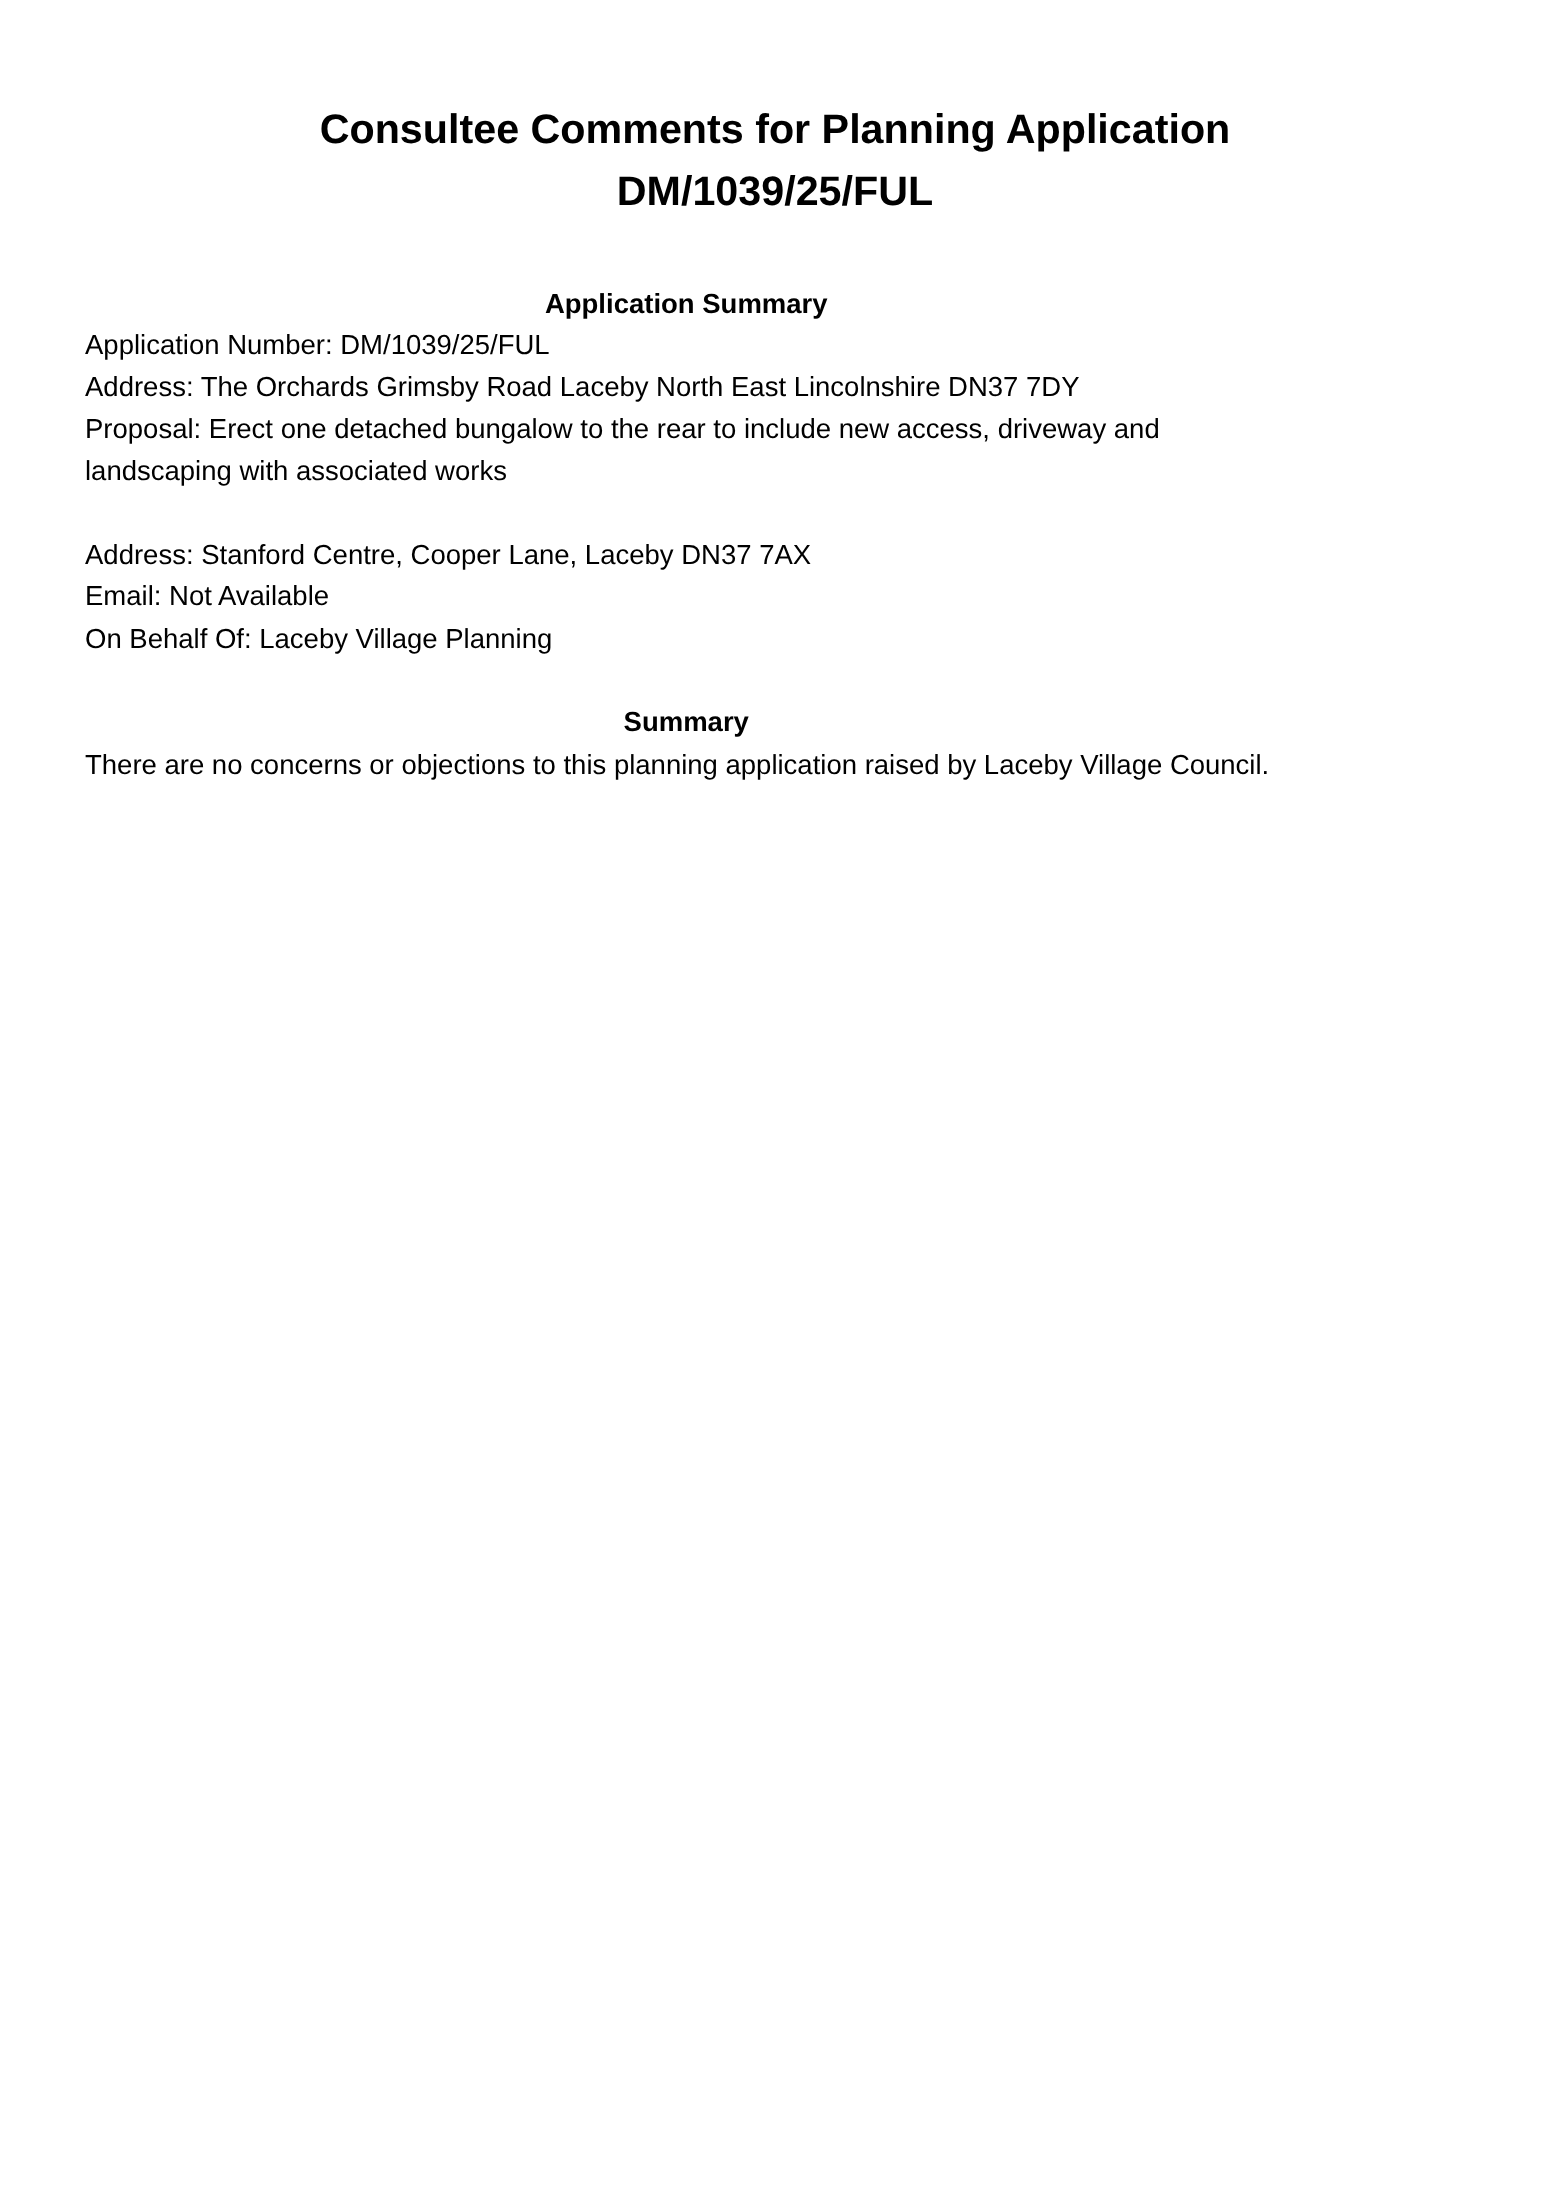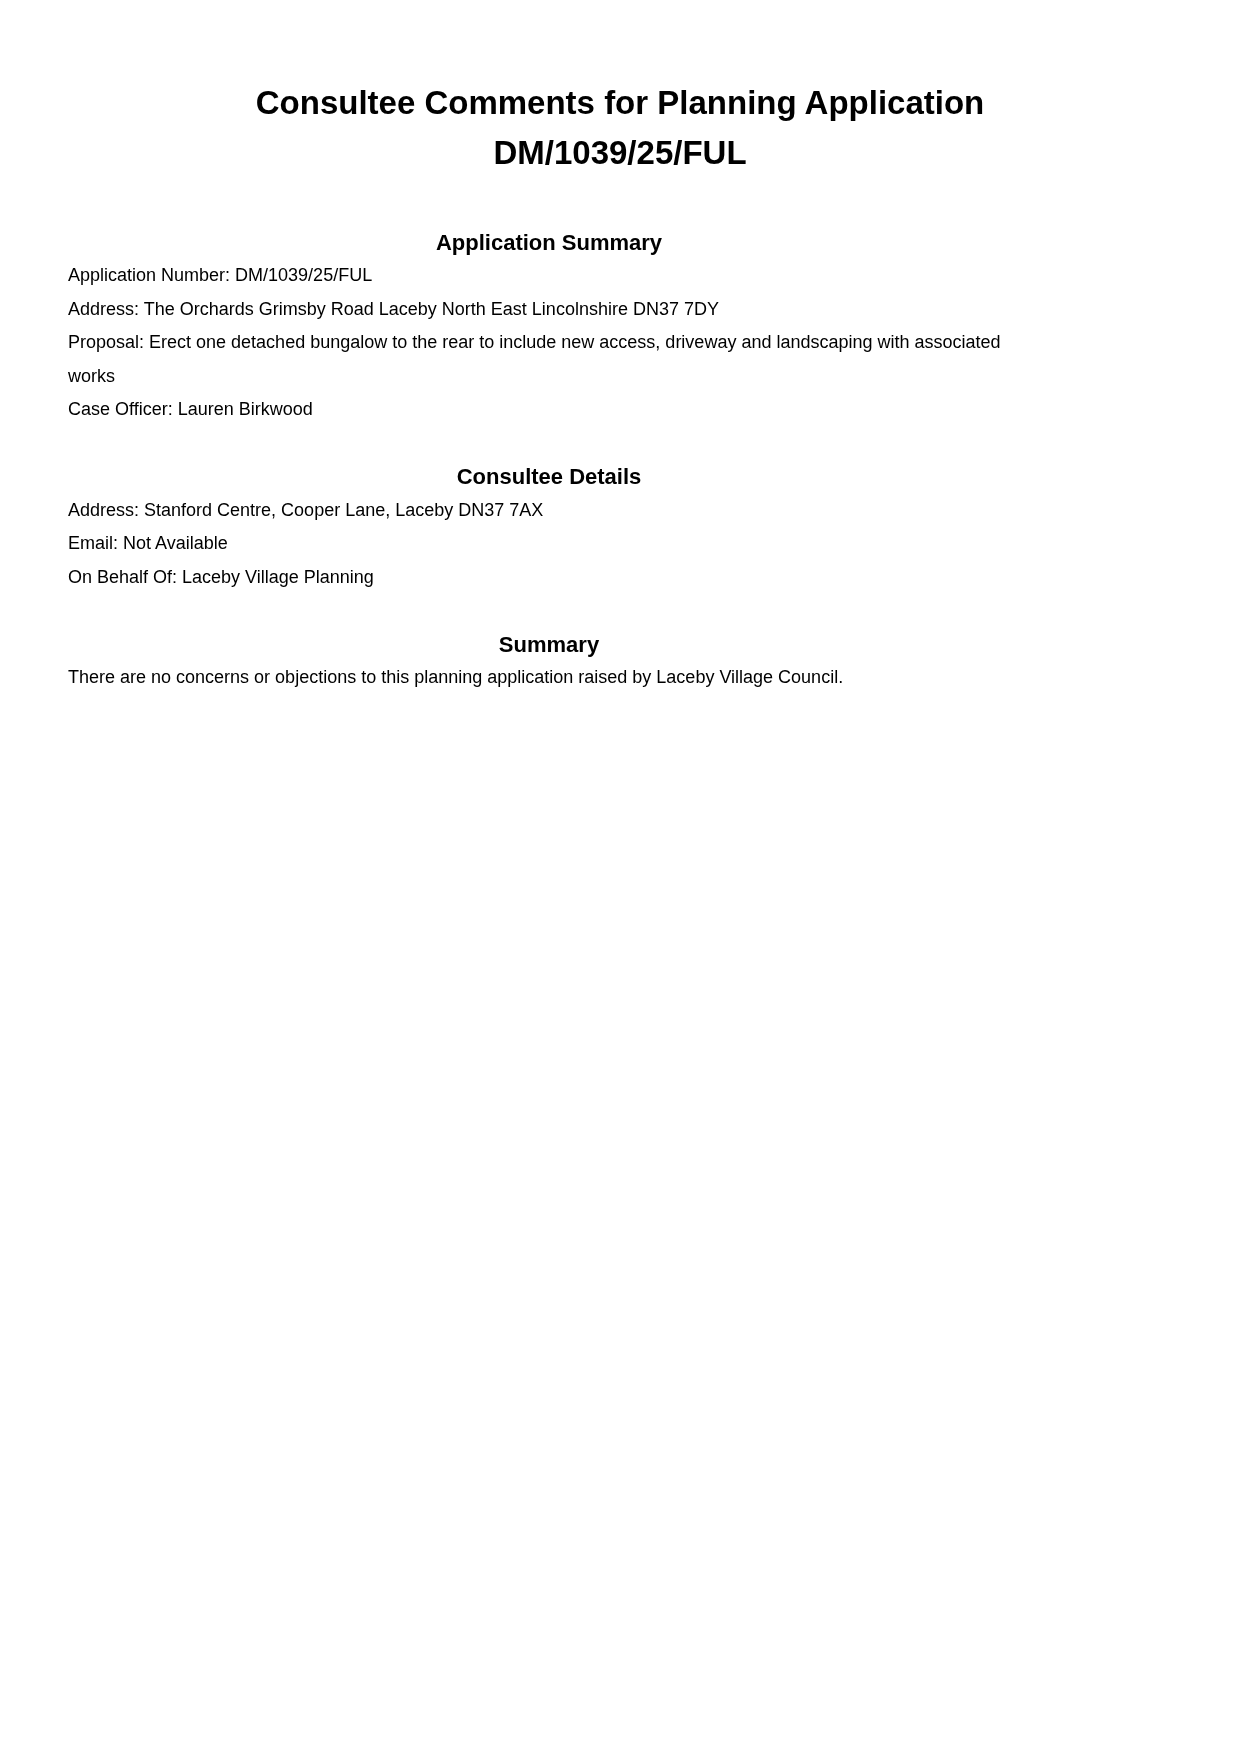--- a/index.html
+++ b/index.html
@@ -38,21 +38,21 @@
     margin-top: 48px;
   }
   .section-heading {
     font-size: 22px;
     font-weight: bold;
     line-height: 33.4px;
     color: #000000;
     text-align: center;
   }
   .section-line {
-    font-size: 18px;
+    font-size: 22px;
     font-weight: normal;
     line-height: 33.4px;
     color: #000000;
   }
 </style>
 </head>
 <body>
 
 <main class="page">
 
@@ -61,25 +61,23 @@
     <div>DM/1039/25/FUL</div>
   </header>
 
   <div class="content">
 
     <section class="section">
       <h2 class="section-heading">Application Summary</h2>
       <p class="section-line">Application Number: DM/1039/25/FUL</p>
       <p class="section-line">Address: The Orchards Grimsby Road Laceby North East Lincolnshire DN37 7DY</p>
       <p class="section-line">Proposal: Erect one detached bungalow to the rear to include new access, driveway and landscaping with associated works</p>
-      <p class="section-line">Case Officer: Lauren Birkwood</p>
     </section>
 
     <section class="section">
-      <h2 class="section-heading">Consultee Details</h2>
       <p class="section-line">Address: Stanford Centre, Cooper Lane, Laceby DN37 7AX</p>
       <p class="section-line">Email: Not Available</p>
       <p class="section-line">On Behalf Of: Laceby Village Planning</p>
     </section>
 
     <section class="section">
       <h2 class="section-heading">Summary</h2>
       <p class="section-line">There are no concerns or objections to this planning application raised by Laceby Village Council.</p>
     </section>
 

